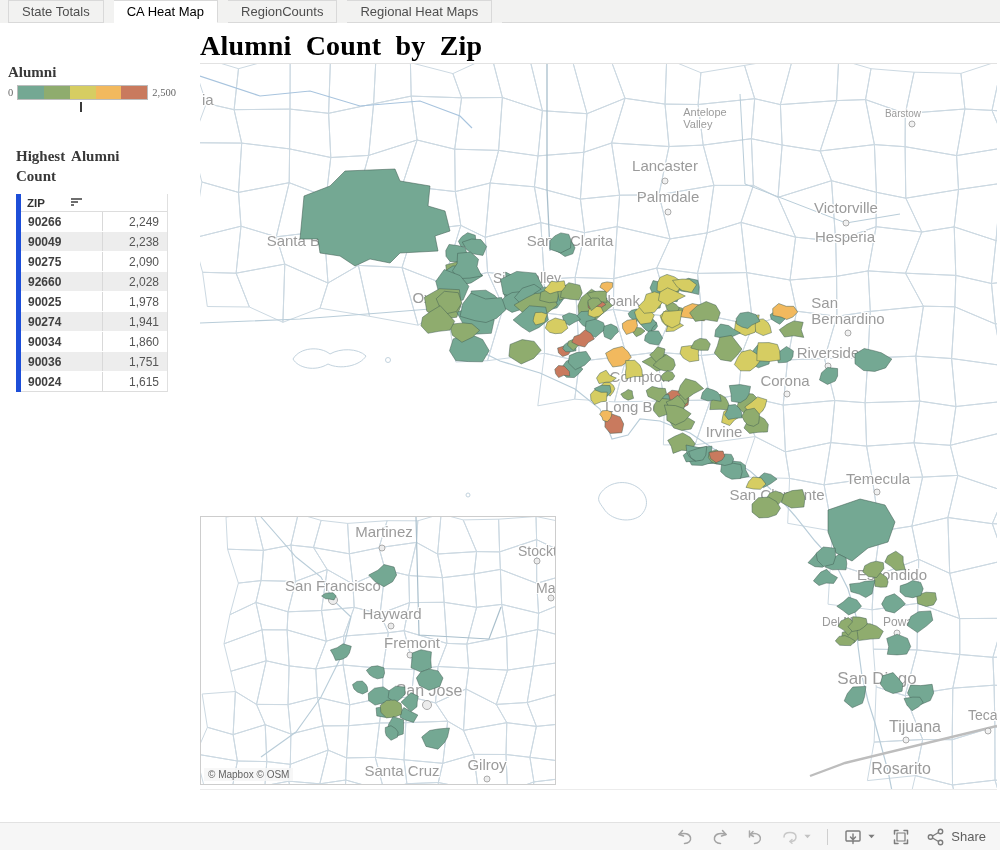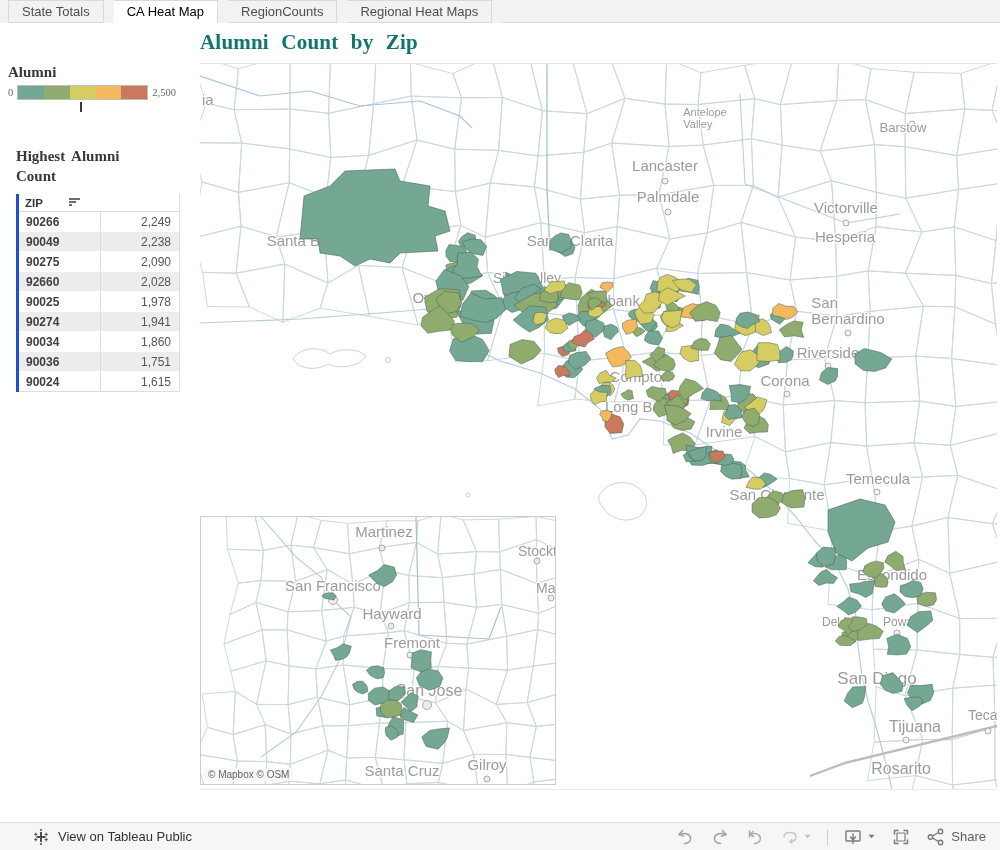--- a/index.html
+++ b/index.html
@@ -8,36 +8,36 @@
   
   .tabbar { position:absolute; top:0; left:0; width:1000px; height:23px; background:#f2f2f1; display:flex; padding-left:8px;gap:10px; }
   .tab { padding:0 13px; line-height:21px; font-size:13px; color:#4e4e4e; background:#f2f2f1;
          border:1px solid #d9d9d9; border-left:none; white-space:nowrap; cursor:pointer; }
   .tab:first-child { border-left:1px solid #d9d9d9; }
   .tab.active { background:#fff; color:#000; border-bottom-color:#fff; }
   .tab-filler { flex:1; border-bottom:1px solid #d9d9d9; }
 
   
   .title-block { position:absolute; left:200px; top:30px; width:797px; height:33px;
-                 font-family:"Liberation Serif",serif; font-weight:bold; font-size:21px; color:#0f766e;
+                 font-family:"Liberation Serif",serif; font-weight:bold; font-size:28px; color:#000000;
                  word-spacing:7px; letter-spacing:.2px; }
 
   
   .legend-block { position:absolute; left:8px; top:64px; width:184px; }
   .legend-title { font-family:"Liberation Serif",serif; font-weight:bold; font-size:15px; color:#383838; }
   .legend-row { display:flex; align-items:center; margin-top:4px; position:relative; }
   .legend-min,.legend-max { font-size:10.5px; color:#666; font-family:"Liberation Serif",serif; }
   .legend-bar { width:131px; height:15px; display:flex; border:1px solid #bdbdbd; margin:0 4px; position:relative; }
   .legend-seg { flex:1; }
   .legend-tick { position:absolute; left:48%; top:16px; width:2px; height:10px; background:#3a3a3a; }
 
   .ranking-title { position:absolute; left:16px; top:146px; width:130px;
                    font-family:"Liberation Serif",serif; font-weight:bold; font-size:15px; line-height:20px; color:#383838;
                    word-spacing:3px; }
-  .ranking-table { position:absolute; left:16px; top:194px; width:164px; border-right:1px solid #e0e0e0; border-left:3px solid #1d4ed8; }
+  .ranking-table { position:absolute; left:16px; top:194px; width:152px; border-right:1px solid #e0e0e0; border-left:5px solid #1d4ed8; }
   .rt-header { height:18px; display:flex; align-items:center; border-bottom:1px solid #ddd; }
   .rt-header .zh { font-size:11.5px; font-weight:bold; color:#333; padding-left:6px; }
   .sort-icon { margin-left:26px; display:inline-block; }
   .sort-icon i { display:block; height:2px; background:#6e6e6e; margin-bottom:1px; }
   .sort-icon i:nth-child(1){ width:11px; } .sort-icon i:nth-child(2){ width:7px; } .sort-icon i:nth-child(3){ width:3px; }
   .rt-row { height:20px; display:flex; align-items:center; border-bottom:1px solid #fff; }
   .rt-row:nth-child(even) { background:#ededed; }
   .rt-row:last-child { border-bottom:1px solid #ddd; }
   .rt-zip { width:81px; padding-left:7px; font-size:12px; font-weight:bold; color:#404040; }
   .rt-val { flex:1; text-align:right; padding-right:8px; font-size:12px; color:#555; border-left:1px solid #d9d9d9; height:100%; line-height:20px; }
@@ -362,21 +362,21 @@
       <circle cx="587" cy="330" r="3" fill="#f1f1f1" stroke="#ababab" stroke-width="1"></circle>
       <circle cx="677" cy="428" r="3" fill="#f1f1f1" stroke="#ababab" stroke-width="1"></circle>
       <circle cx="697" cy="569" r="3" fill="#f1f1f1" stroke="#ababab" stroke-width="1"></circle>
       <circle cx="706" cy="676" r="3" fill="#f1f1f1" stroke="#ababab" stroke-width="1"></circle>
       <circle cx="788" cy="667" r="3" fill="#f1f1f1" stroke="#ababab" stroke-width="1"></circle>
     </svg>
   <div id="map-labels">
       <div class="map-label start" style="left: 2px; top: 36px; font-size: 15px;">ia</div>
       <div class="map-label" style="left: 505px; top: 55px; font-size: 11px;">Antelope
 Valley</div>
-      <div class="map-label" style="left: 703px; top: 50px; font-size: 13px; margin-top: 14px;">Barstow</div>
+      <div class="map-label" style="left: 703px; top: 50px; font-size: 10px;">Barstow</div>
       <div class="map-label" style="left: 465px; top: 102px; font-size: 15px;">Lancaster</div>
       <div class="map-label" style="left: 468px; top: 133px; font-size: 15px;">Palmdale</div>
       <div class="map-label" style="left: 646px; top: 144px; font-size: 15px;">Victorville</div>
       <div class="map-label" style="left: 645px; top: 173px; font-size: 15px;">Hesperia</div>
       <div class="map-label" style="left: 115px; top: 177px; font-size: 15px;">Santa Barbara</div>
       <div class="map-label" style="left: 370px; top: 177px; font-size: 15px;">Santa Clarita</div>
       <div class="map-label" style="left: 327px; top: 214px; font-size: 14px;">Simi Valley</div>
       <div class="map-label" style="left: 237px; top: 234px; font-size: 15px;">Oxnard</div>
       <div class="map-label" style="left: 412px; top: 237px; font-size: 15px;">Burbank</div>
       <div class="map-label" style="left: 648px; top: 247px; font-size: 15px;">San
@@ -723,29 +723,20 @@
         <path d="M202.6,210.0L202.2,217.0L192.0,220.2L186.3,213.3L187.7,207.2L192.0,199.7L202.5,202.7Z" fill="#74a893" stroke="rgba(66,94,84,0.55)" stroke-width="0.9"></path>
         <path d="M197.1,215.0L196.5,220.1L190.0,223.3L185.3,218.7L184.3,215.0L184.3,210.5L190.0,208.7L194.5,211.5Z" fill="#74a893" stroke="rgba(66,94,84,0.55)" stroke-width="0.9"></path>
         <path d="M246.5,220.0L243.7,225.3L237.0,232.2L225.0,229.4L220.7,220.0L228.7,213.5L237.0,212.0L248.5,211.0Z" fill="#74a893" stroke="rgba(66,94,84,0.55)" stroke-width="0.9"></path>
         <path d="M166.3,170.0L166.7,174.4L161.6,177.0L156.3,175.0L153.0,172.0L151.5,167.6L155.9,164.4L161.3,164.1L164.6,167.0Z" fill="#74a893" stroke="rgba(66,94,84,0.55)" stroke-width="0.9"></path>
       </svg>
     <div class="attribution">© Mapbox  © OSM</div>
   </div>
 </div>
 
 <div class="toolbar">
-  <div class="tb-left">
-    <svg width="18" height="18" viewBox="0 0 20 20">
-      <g stroke="#4e4e4e" fill="none">
-        <path d="M10 4.5 V15.5 M5 10 H15" stroke-width="2.2"></path>
-        <path d="M4.2 5.2 V9 M2.4 7.1 H6 M15.8 5.2 V9 M14 7.1 H17.6 M4.2 11 V14.8 M2.4 12.9 H6 M15.8 11 V14.8 M14 12.9 H17.6 M10 1 V3.4 M8.8 2.2 H11.2 M10 16.6 V19 M8.8 17.8 H11.2" stroke-width="1.1"></path>
-      </g>
-    </svg>
-    <span>View on Tableau Public</span>
-  </div>
   <div class="tb-right">
     <button class="tb-btn">
       <svg width="20" height="20" viewBox="0 0 20 20">
           <g stroke="#a3a3a3" stroke-width="1.5" fill="none" stroke-linecap="round" stroke-linejoin="round">
             <path d="M7.5 3.5 L4 7.5 L8.5 9"></path>
             <path d="M4 7.5 C9 5.5 14.5 6.5 15.5 10.5 C16.3 14 13.5 16.5 9.5 16.5"></path>
           </g>
         </svg>
     </button>
     <button class="tb-btn">

